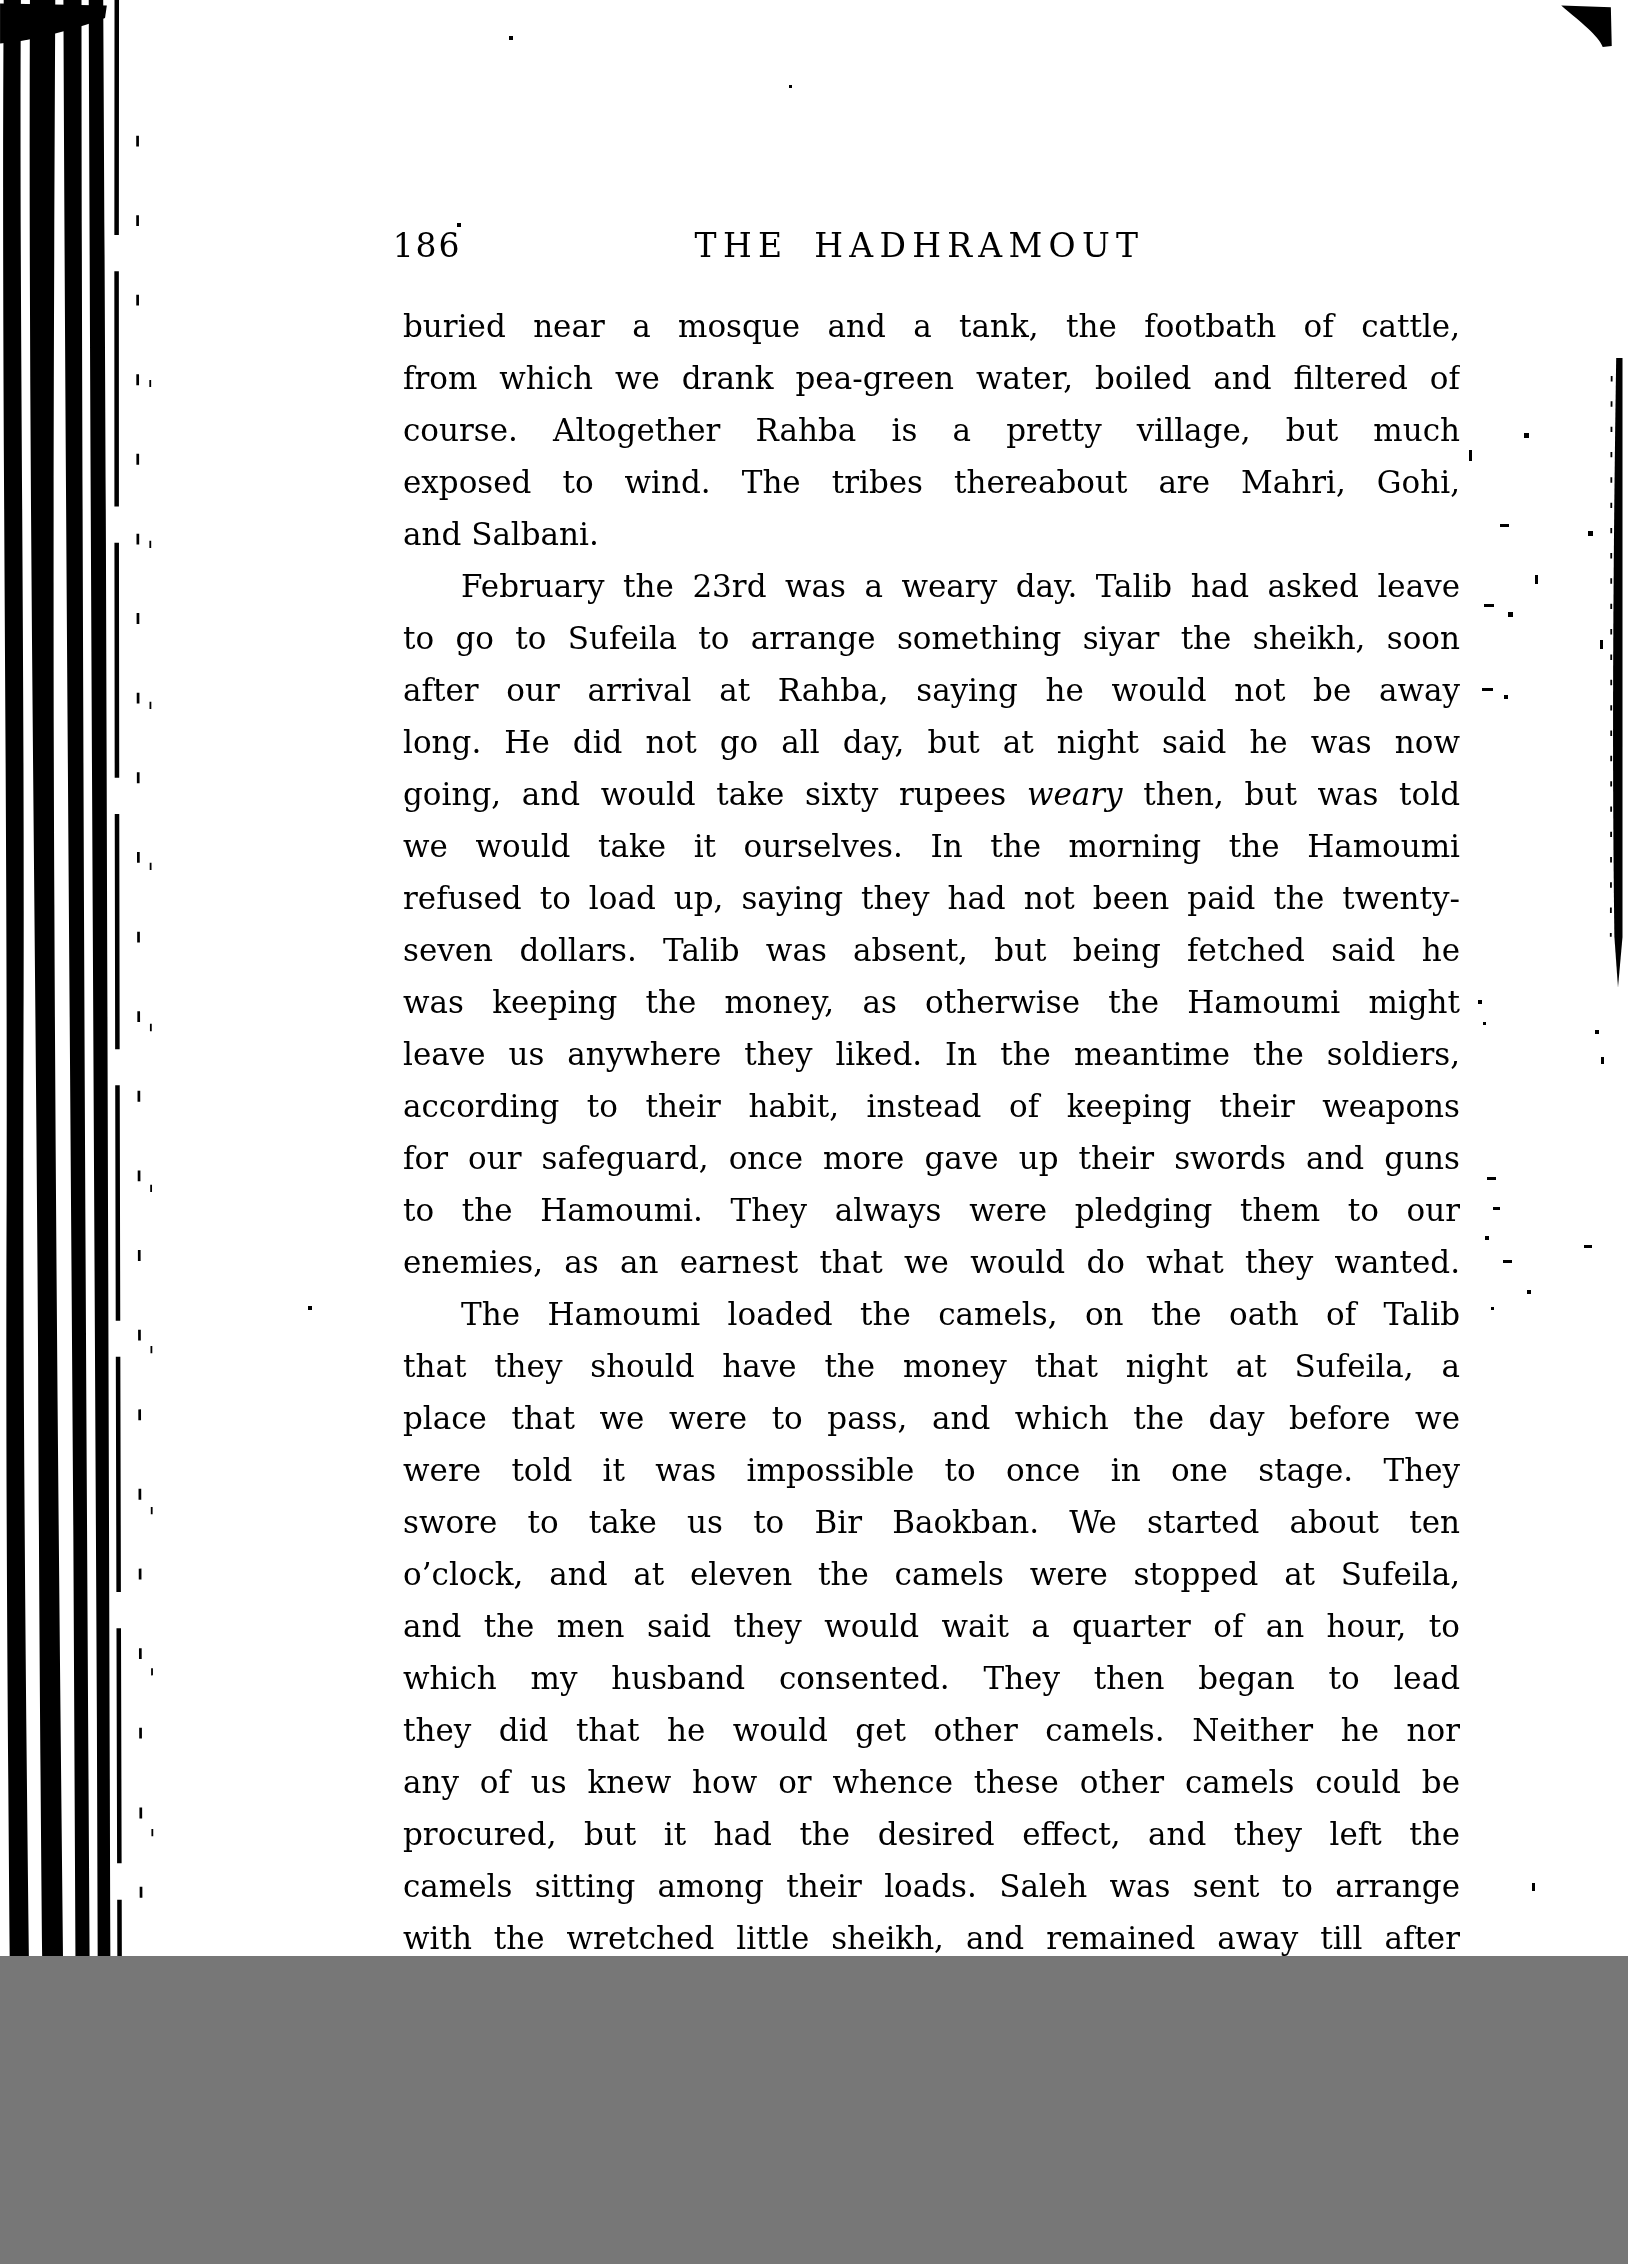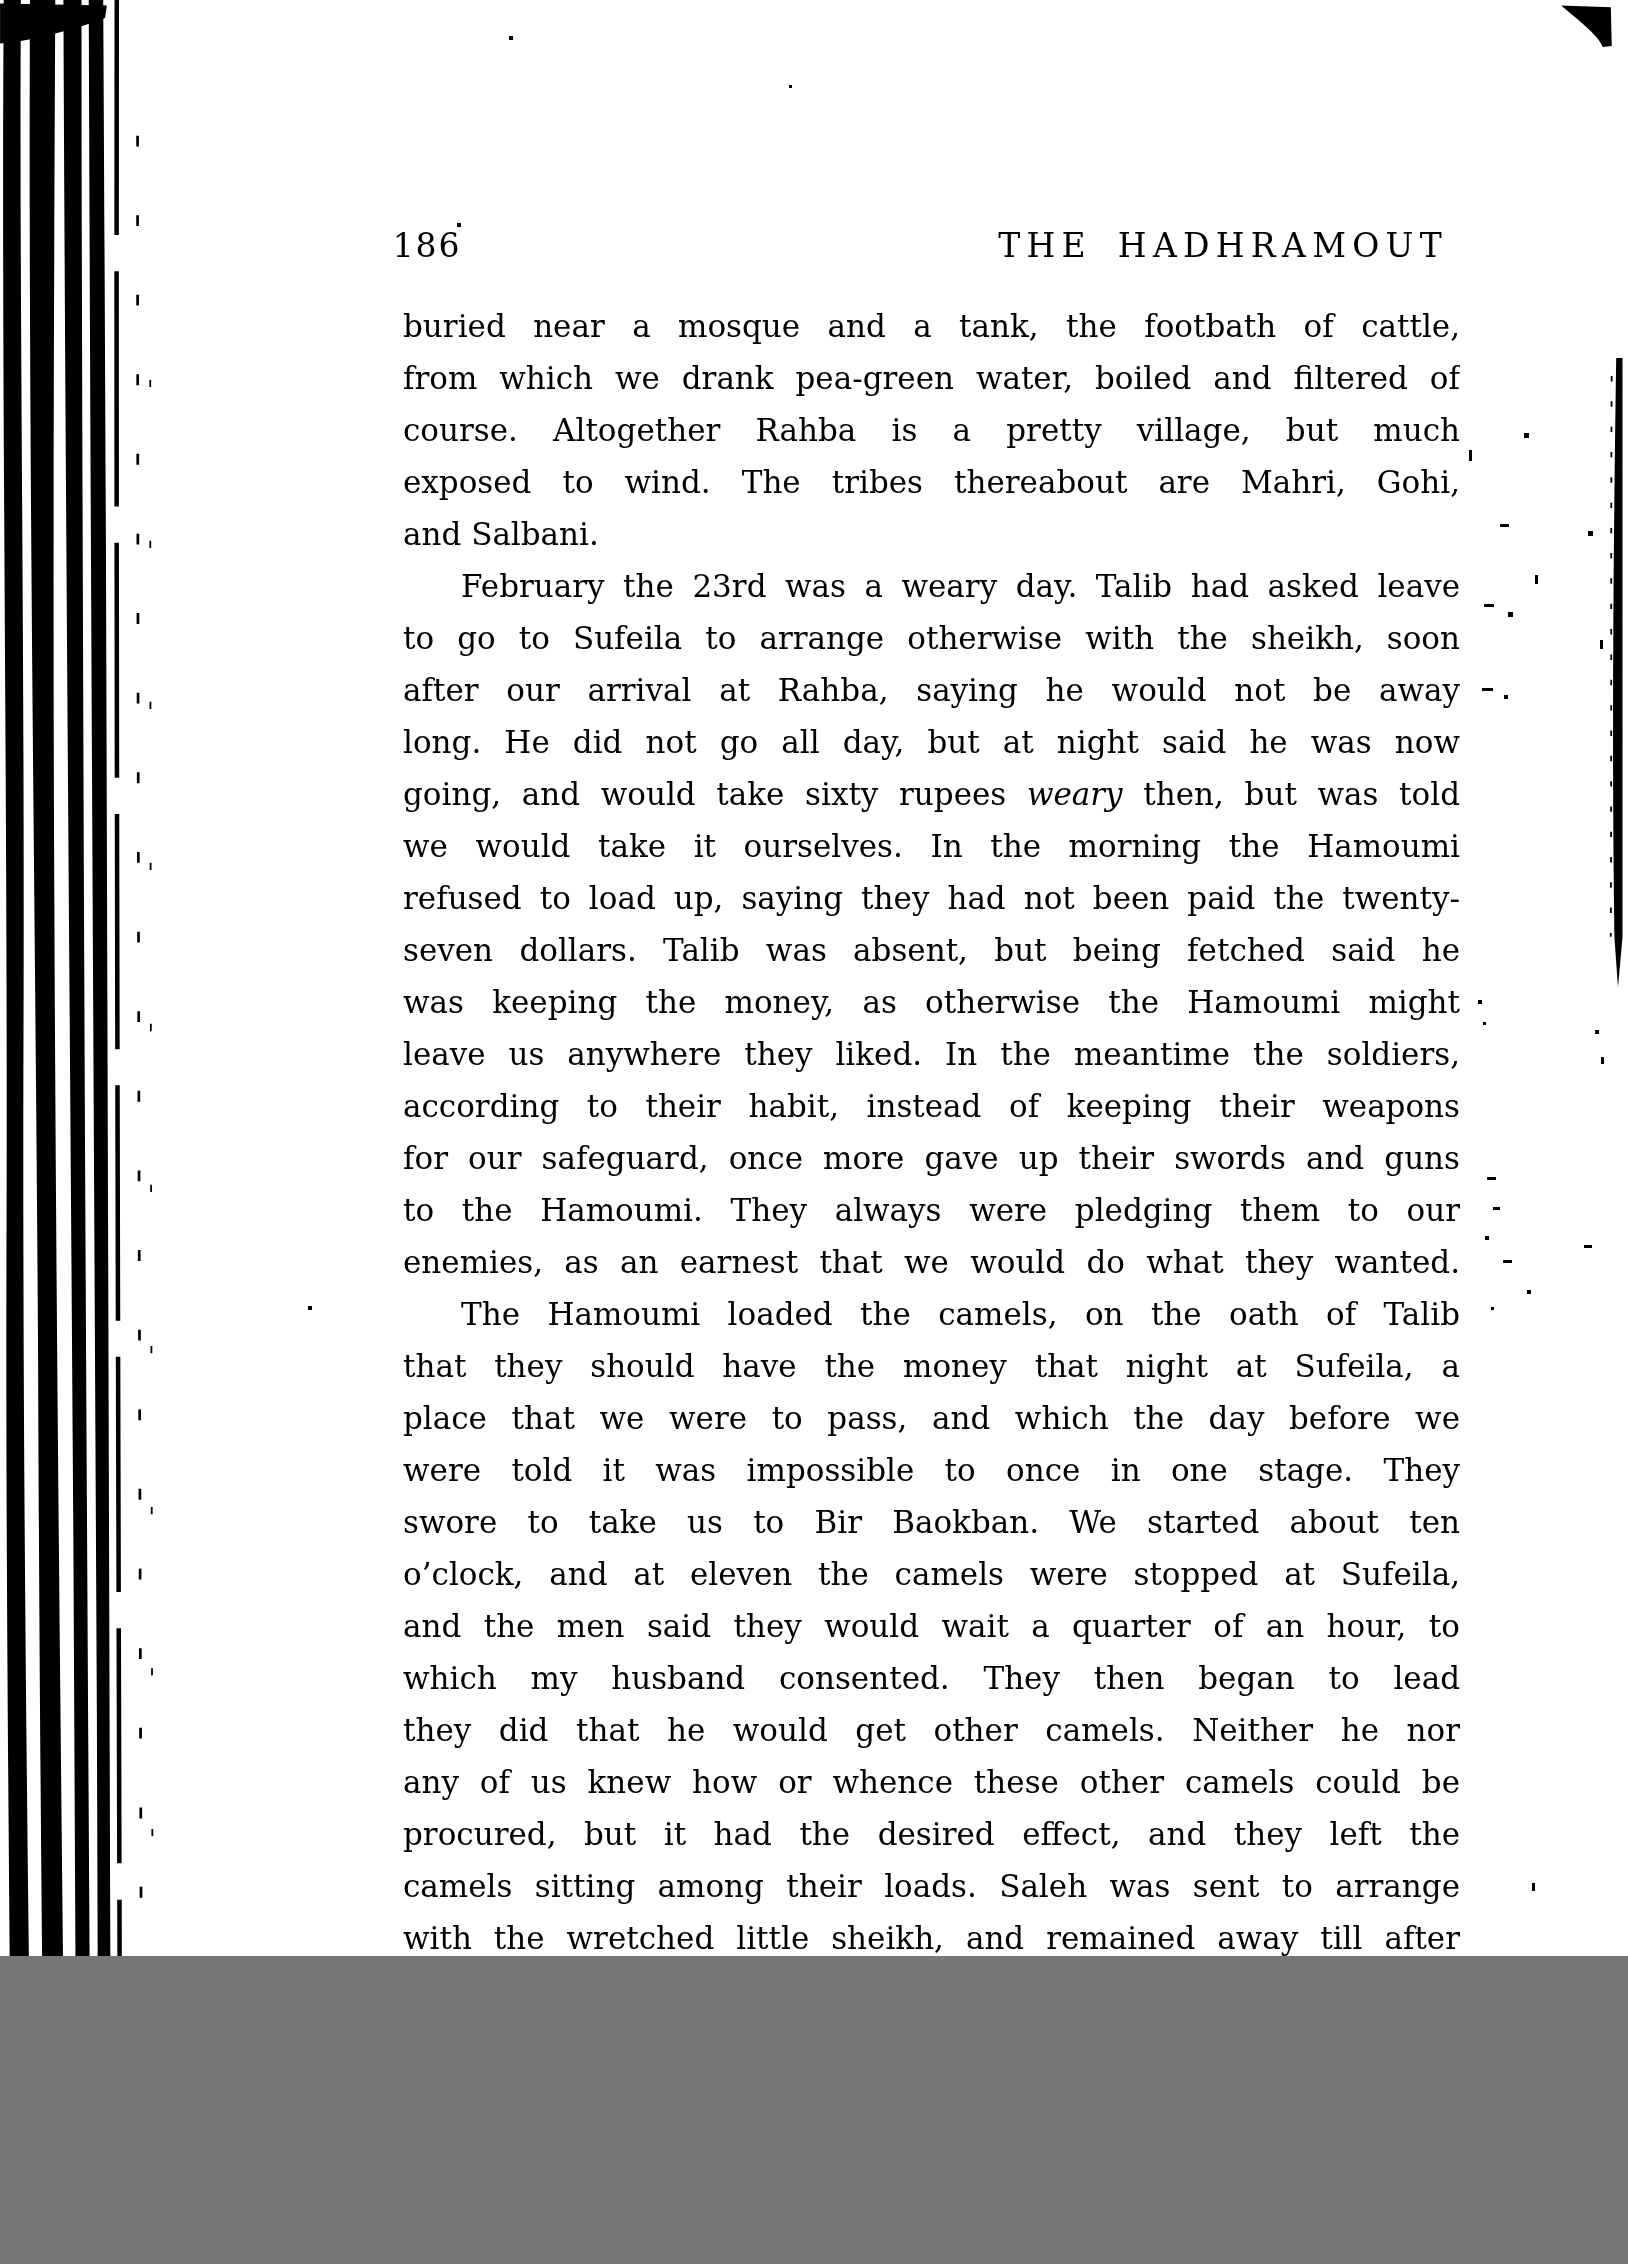--- a/index.html
+++ b/index.html
@@ -11,21 +11,21 @@
     font-family:"DejaVu Serif", serif;
     overflow:hidden;
   }
   .artifact{position:absolute;pointer-events:none;}
   .header-row{
     position:absolute;left:391px;top:226px;width:1057px;height:54px;
     font-size:33px;
   }
   .page-number{position:absolute;left:1.8px;top:0;letter-spacing:1.8px;}
   .running-title{
-    position:absolute;left:0;right:0;top:0;text-align:right;
+    position:absolute;left:0;right:0;top:0;text-align:center;
     letter-spacing:6.3px;word-spacing:9px;
   }
   .text-block{
     position:absolute;left:391px;top:300px;width:1057px;
     font-size:31px;
     margin-left:12px;
   }
   .line{
     height:52px;line-height:52px;
     text-align:justify;
@@ -71,21 +71,21 @@
   <div class="text-block">
       <div>
         <div class="line">buried near a mosque and a tank, the footbath of cattle,</div>
         <div class="line">from which we drank pea-green water, boiled and filtered of</div>
         <div class="line">course.  Altogether Rahba is a pretty village, but much</div>
         <div class="line">exposed to wind.  The tribes thereabout are Mahri, Gohi,</div>
         <div class="line no-just">and Salbani.</div>
       </div>
       <div>
         <div class="line indent">February the 23rd was a weary day.  Talib had asked leave</div>
-        <div class="line">to go to Sufeila to arrange otherwise with the sheikh, soon</div>
+        <div class="line">to go to Sufeila to arrange something siyar the sheikh, soon</div>
         <div class="line">after our arrival at Rahba, saying he would not be away</div>
         <div class="line">long.  He did not go all day, but at night said he was now</div>
         <div class="line">going, and would take sixty rupees <i>weary</i> then, but was told</div>
         <div class="line">we would take it ourselves.  In the morning the Hamoumi</div>
         <div class="line">refused to load up, saying they had not been paid the twenty-</div>
         <div class="line">seven dollars.  Talib was absent, but being fetched said he</div>
         <div class="line">was keeping the money, as otherwise the Hamoumi might</div>
         <div class="line">leave us anywhere they liked.  In the meantime the soldiers,</div>
         <div class="line">according to their habit, instead of keeping their weapons</div>
         <div class="line">for our safeguard, once more gave up their swords and guns</div>

